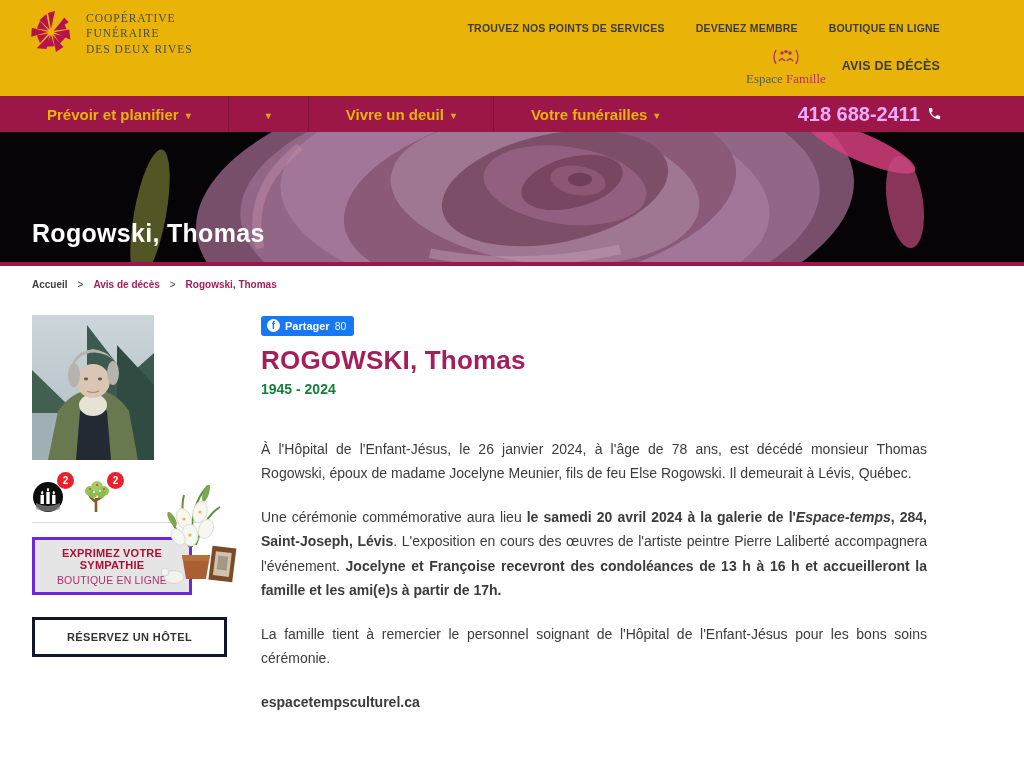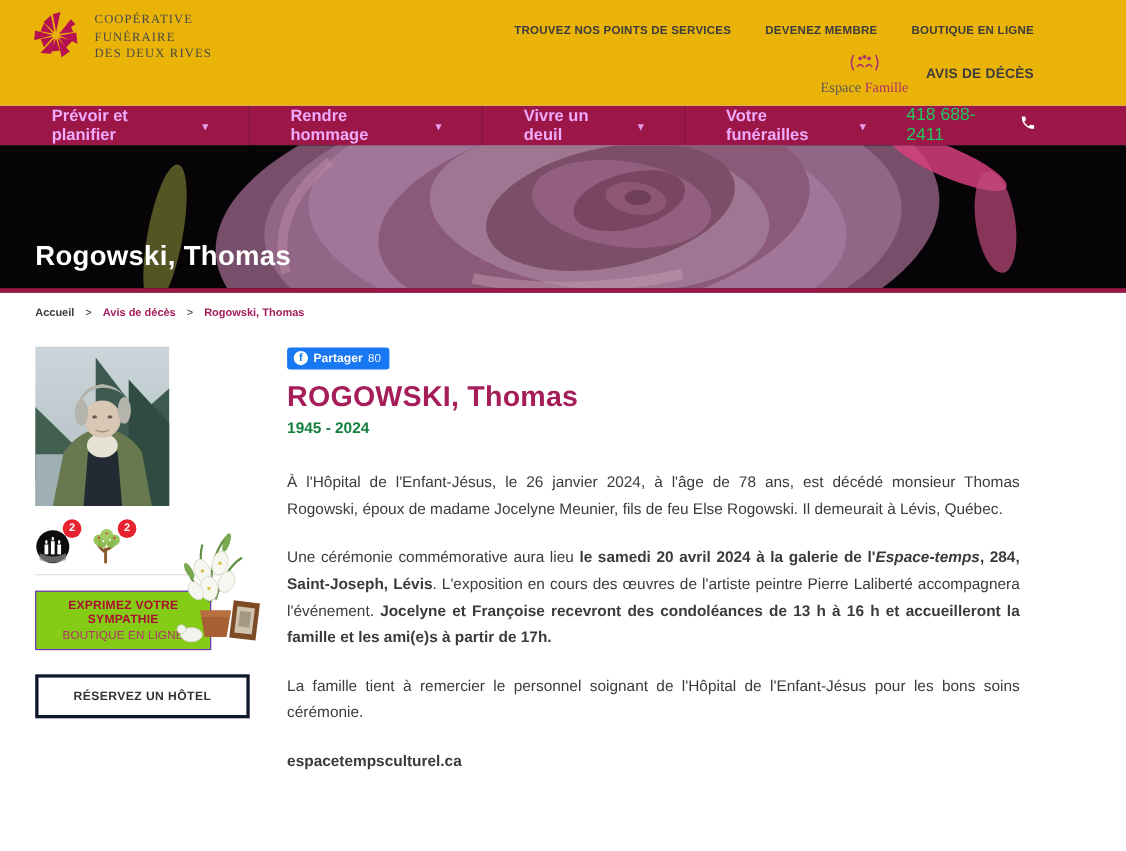--- a/index.html
+++ b/index.html
@@ -18,24 +18,24 @@
   .utility a { font-size:10.5px; font-weight:700; color:#3c3c3c; text-decoration:none; letter-spacing:.2px; cursor:pointer; }
   .ef-row { position:absolute; top:48px; right:84px; display:flex; align-items:center; gap:16px; }
   .ef { display:flex; flex-direction:column; align-items:center; cursor:pointer; }
   .ef-label { font-family:"Liberation Serif", serif; font-size:13px; margin-top:1px; }
   .ef-word1 { color:#5a5a5a; }
   .ef-word2 { color:#b0306b; }
   .avis { font-size:12.5px; font-weight:700; color:#3c3c3c; text-decoration:none; padding-bottom:3px; letter-spacing:.2px; cursor:pointer; }
 
   
   .nav { height:36px; background:#9c1747; display:flex; align-items:stretch; padding-left:10px; }
-  .nav-item { display:flex; align-items:center; gap:7px; padding:0 37px; color:#f0abfc; font-size:15px; font-weight:700; cursor:pointer; border-left:1px solid rgba(0,0,0,.18); }
+  .nav-item { display:flex; align-items:center; gap:7px; padding:0 37px; color:#eab308; font-size:15px; font-weight:700; cursor:pointer; border-left:1px solid rgba(0,0,0,.18); }
   .nav-item:first-child { border-left:none; }
   .nav-item .caret { font-size:10px; opacity:.9; padding-top:2px; }
-  .nav-phone { margin-left:auto; margin-right:82px; display:flex; align-items:center; gap:7px; color:#22c55e; font-size:16px; font-weight:400; cursor:pointer; }
+  .nav-phone { margin-left:auto; margin-right:82px; display:flex; align-items:center; gap:7px; color:#f0abfc; font-size:20px; font-weight:700; cursor:pointer; }
 
   
   .hero { position:relative; height:134px; background:#060406; border-bottom:4px solid #9c1747; overflow:hidden; }
   .hero svg.rose { position:absolute; inset:0; width:100%; height:100%; }
   .hero-title { position:absolute; left:32px; bottom:14px; color:#fff; font-size:25px; font-weight:700; letter-spacing:.3px; }
 
   
   .breadcrumb { display:flex; align-items:center; gap:10px; padding:13px 32px 6px; font-size:10px; font-weight:700; }
   .breadcrumb .home { color:#3c3c3c; cursor:pointer; }
   .breadcrumb .sep { color:#3c3c3c; font-weight:400; }
@@ -46,32 +46,32 @@
   .content { display:flex; padding:19px 32px 0; }
   .left { width:195px; flex:none; position:relative; }
   .main { margin-left:34px; width:666px; }
 
   .photo { width:122px; height:145px; display:block; }
   .tribute-row { margin-top:15px; display:flex; align-items:flex-end; gap:18px; height:38px; }
   .tribute { position:relative; width:32px; height:32px; cursor:pointer; }
   .badge { position:absolute; top:-9px; right:-10px; width:17px; height:17px; border-radius:50%; background:#e8212e; color:#fff; font-size:10px; font-weight:700; display:flex; align-items:center; justify-content:center; }
   .divider { margin-top:9px; width:173px; border-top:1px solid #dcdcdc; }
   .flowers { position:absolute; left:118px; top:170px; width:92px; height:102px; z-index:2; }
-  .sympathy { margin-top:14px; width:160px; border:1px solid #6d28d9; background:#84cc16; text-align:center; padding:7px 2px 6px; position:relative; z-index:1; cursor:pointer; }
+  .sympathy { margin-top:14px; width:160px; border:3px solid #6d28d9; background:#e5e5e5; text-align:center; padding:7px 2px 6px; position:relative; z-index:1; cursor:pointer; }
   .sympathy-l1 { font-size:11px; font-weight:700; color:#ab0f32; letter-spacing:.2px; }
   .sympathy-l2 { font-size:10.5px; color:#b0306b; margin-top:3px; letter-spacing:.2px; }
   .question { margin-top:62px; font-size:13.5px; color:#474747; line-height:21px; width:172px; }
   .hotel-btn { margin-top:22px; width:195px; height:40px; background:#fff; border:3px solid #0f172a; font-family:inherit; font-weight:700; font-size:11px; letter-spacing:.4px; color:#333; display:flex; align-items:center; justify-content:center; cursor:pointer; }
 
   .share-btn { display:inline-flex; align-items:center; gap:5px; background:#1877f2; color:#fff; height:20px; padding:0 8px 0 6px; border-radius:3px; font-size:11px; font-weight:700; border:none; cursor:pointer; font-family:inherit; }
   .fb-circle { width:13px; height:13px; border-radius:50%; background:#fff; color:#1877f2; font-size:10px; font-weight:700; display:flex; align-items:center; justify-content:center; }
   .share-count { font-weight:400; font-size:10.5px; opacity:.92; }
   .obit-name { margin:9px 0 0; font-size:26px; font-weight:700; color:#a51e5a; letter-spacing:.2px; }
   .years { margin-top:5px; font-size:14px; font-weight:700; color:#15803d; }
-  .obit-text { margin-top:29px; }
+  .obit-text { margin-top:40px; }
   .obit-text p { font-size:14px; line-height:24.5px; text-align:justify; color:#3b3b3b; margin:0 0 19px; }
   .website { margin:2px 0 0; font-size:14px; font-weight:700; color:#2e2e2e; }
 </style>
 </head>
 <body>
 
 <div class="page">
 
   <div class="header">
     <div class="logo">
@@ -127,21 +127,20 @@
       <a class="avis">AVIS DE DÉCÈS</a>
     </div>
   </div>
 
   <div class="nav">
     <div class="nav-item">
       <span>Prévoir et planifier</span>
       <span class="caret">▾</span>
     </div>
     <div class="nav-item">
-      <span>Rendre hommage</span>
       <span class="caret">▾</span>
     </div>
     <div class="nav-item">
       <span>Vivre un deuil</span>
       <span class="caret">▾</span>
     </div>
     <div class="nav-item">
       <span>Votre funérailles</span>
       <span class="caret">▾</span>
     </div>

